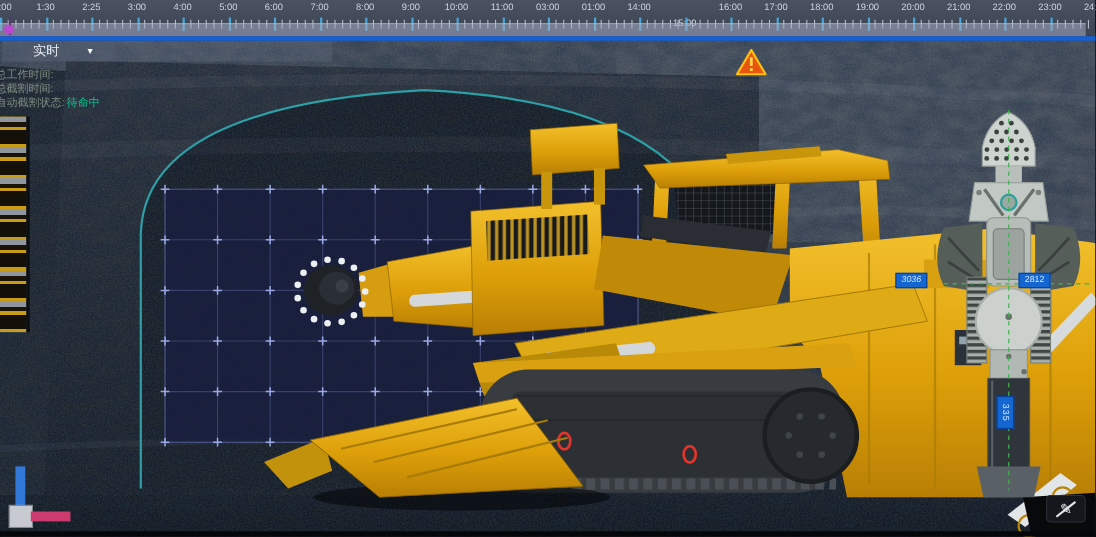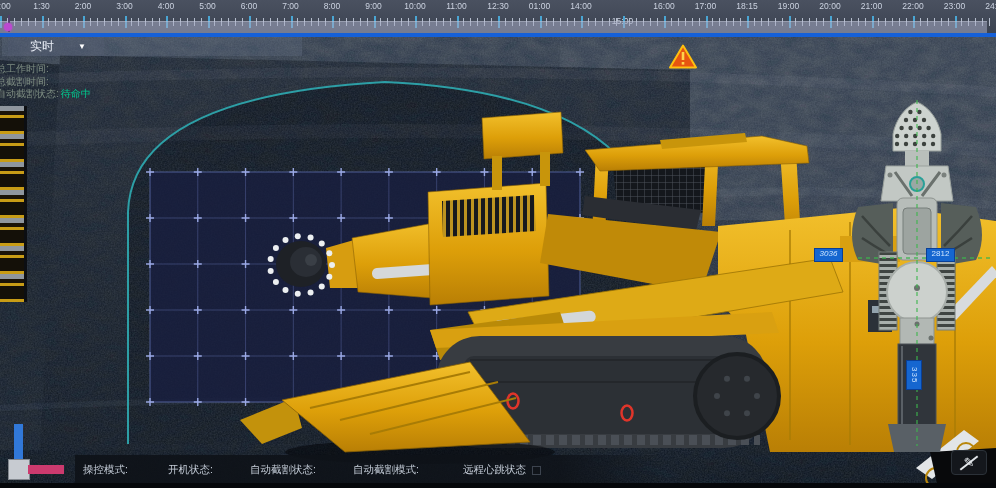--- a/index.html
+++ b/index.html
@@ -320,37 +320,37 @@
 
       <path d="M917 100 V446" stroke="#3db54d" stroke-width="1.3" stroke-dasharray="4 4" opacity=".85"></path>
       <path d="M858 258 H993" stroke="#3db54d" stroke-width="1.3" stroke-dasharray="4 4" opacity=".85"></path>
     </g>
   </svg>
 
   <div class="timeline">
     <div class="tl-labels">
         <span style="left: 0px;">00:00</span>
         <span style="left: 41.5px;">1:30</span>
-        <span style="left: 83px;">2:00</span>
+        <span style="left: 83px;">2:25</span>
         <span style="left: 124.5px;">3:00</span>
         <span style="left: 166px;">4:00</span>
         <span style="left: 207.5px;">5:00</span>
         <span style="left: 249px;">6:00</span>
         <span style="left: 290.5px;">7:00</span>
         <span style="left: 332px;">8:00</span>
         <span style="left: 373.5px;">9:00</span>
         <span style="left: 415px;">10:00</span>
         <span style="left: 456.5px;">11:00</span>
-        <span style="left: 498px;">12:30</span>
+        <span style="left: 498px;">03:00</span>
         <span style="left: 539.5px;">01:00</span>
         <span style="left: 581px;">14:00</span>
         <span style="left: 622.5px; margin-top: 15px;">15:00</span>
         <span style="left: 664px;">16:00</span>
         <span style="left: 705.5px;">17:00</span>
-        <span style="left: 747px;">18:15</span>
+        <span style="left: 747px;">18:00</span>
         <span style="left: 788.5px;">19:00</span>
         <span style="left: 830px;">20:00</span>
         <span style="left: 871.5px; text-align: center;">21:00</span>
         <span style="left: 913px;">22:00</span>
         <span style="left: 954.5px;">23:00</span>
         <span style="left: 996px;">24:00</span>
       </div>
     <div class="tl-ticks">
         <i class="tick major" style="left: 0px;"></i>
         <i class="tick" style="left: 6.91667px;"></i>
@@ -531,27 +531,20 @@
   <div class="joy">
     <div class="vbar"></div>
     <div class="knob"></div>
     <div class="hbar"></div>
   </div>
 
   <div class="chip left">3036</div>
   <div class="chip right">2812</div>
   <div class="chip vert">335</div>
 
-  <div class="bottom-bar">
-    <span class="item">操控模式:</span>
-    <span class="item">开机状态:</span>
-    <span class="item">自动截割状态:</span>
-    <span class="item">自动截割模式:</span>
-    <span class="item"><span>远程心跳状态</span><span class="hb-square"></span></span>
-  </div>
   <div class="bottom-black"></div>
 
   <div class="draw-toggle">
     <span>✎</span>
     <span class="slash"></span>
   </div>
 
 </div>
 
 </body></html>

